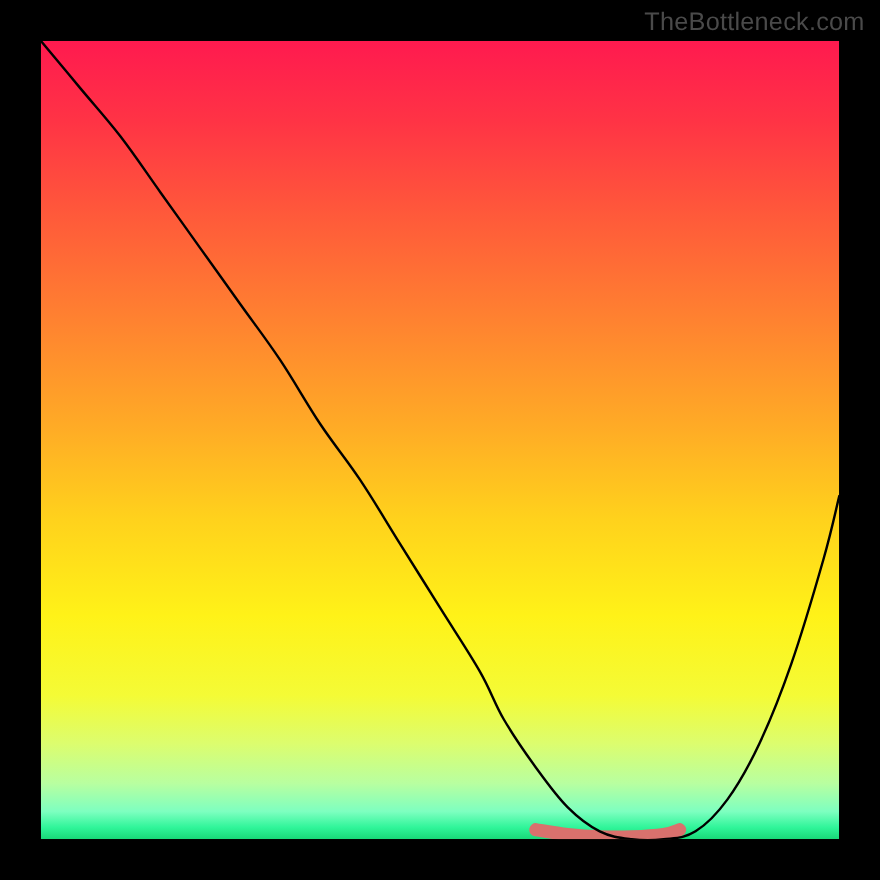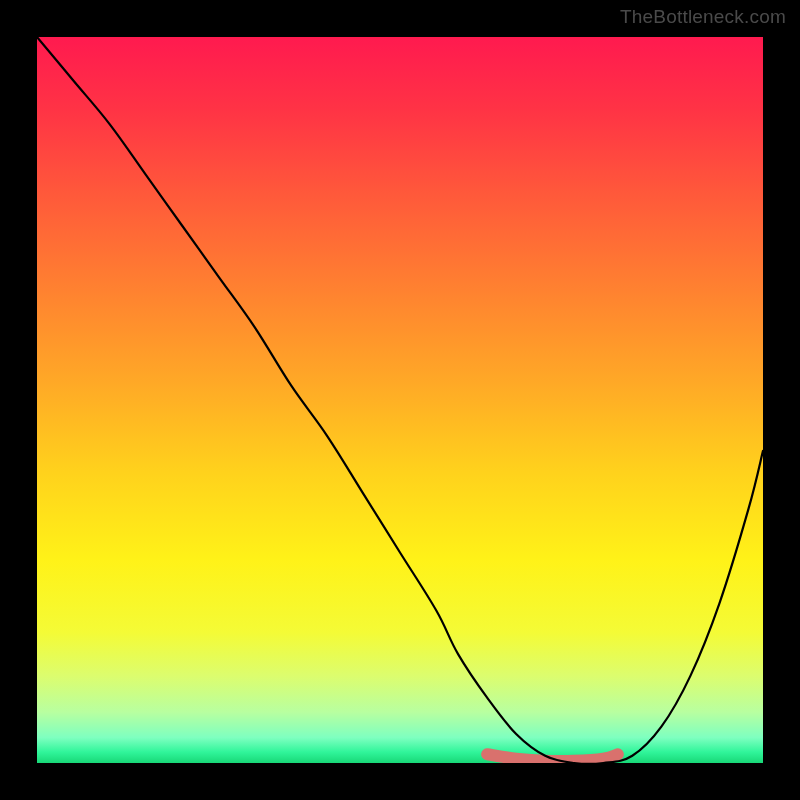--- a/index.html
+++ b/index.html
@@ -38,21 +38,21 @@
     left: 0;
     top: 0;
     width: 100%;
     height: 100%;
   }
   .watermark {
     position: absolute;
     top: 6px;
     right: 14px;
     font-family: Arial, Helvetica, sans-serif;
-    font-size: 19px;
+    font-size: 23px;
     color: #4a4a4a;
     letter-spacing: 0.2px;
     user-select: none;
   }
 </style>
 </head>
 <body>
 
 <div class="frame">
 

